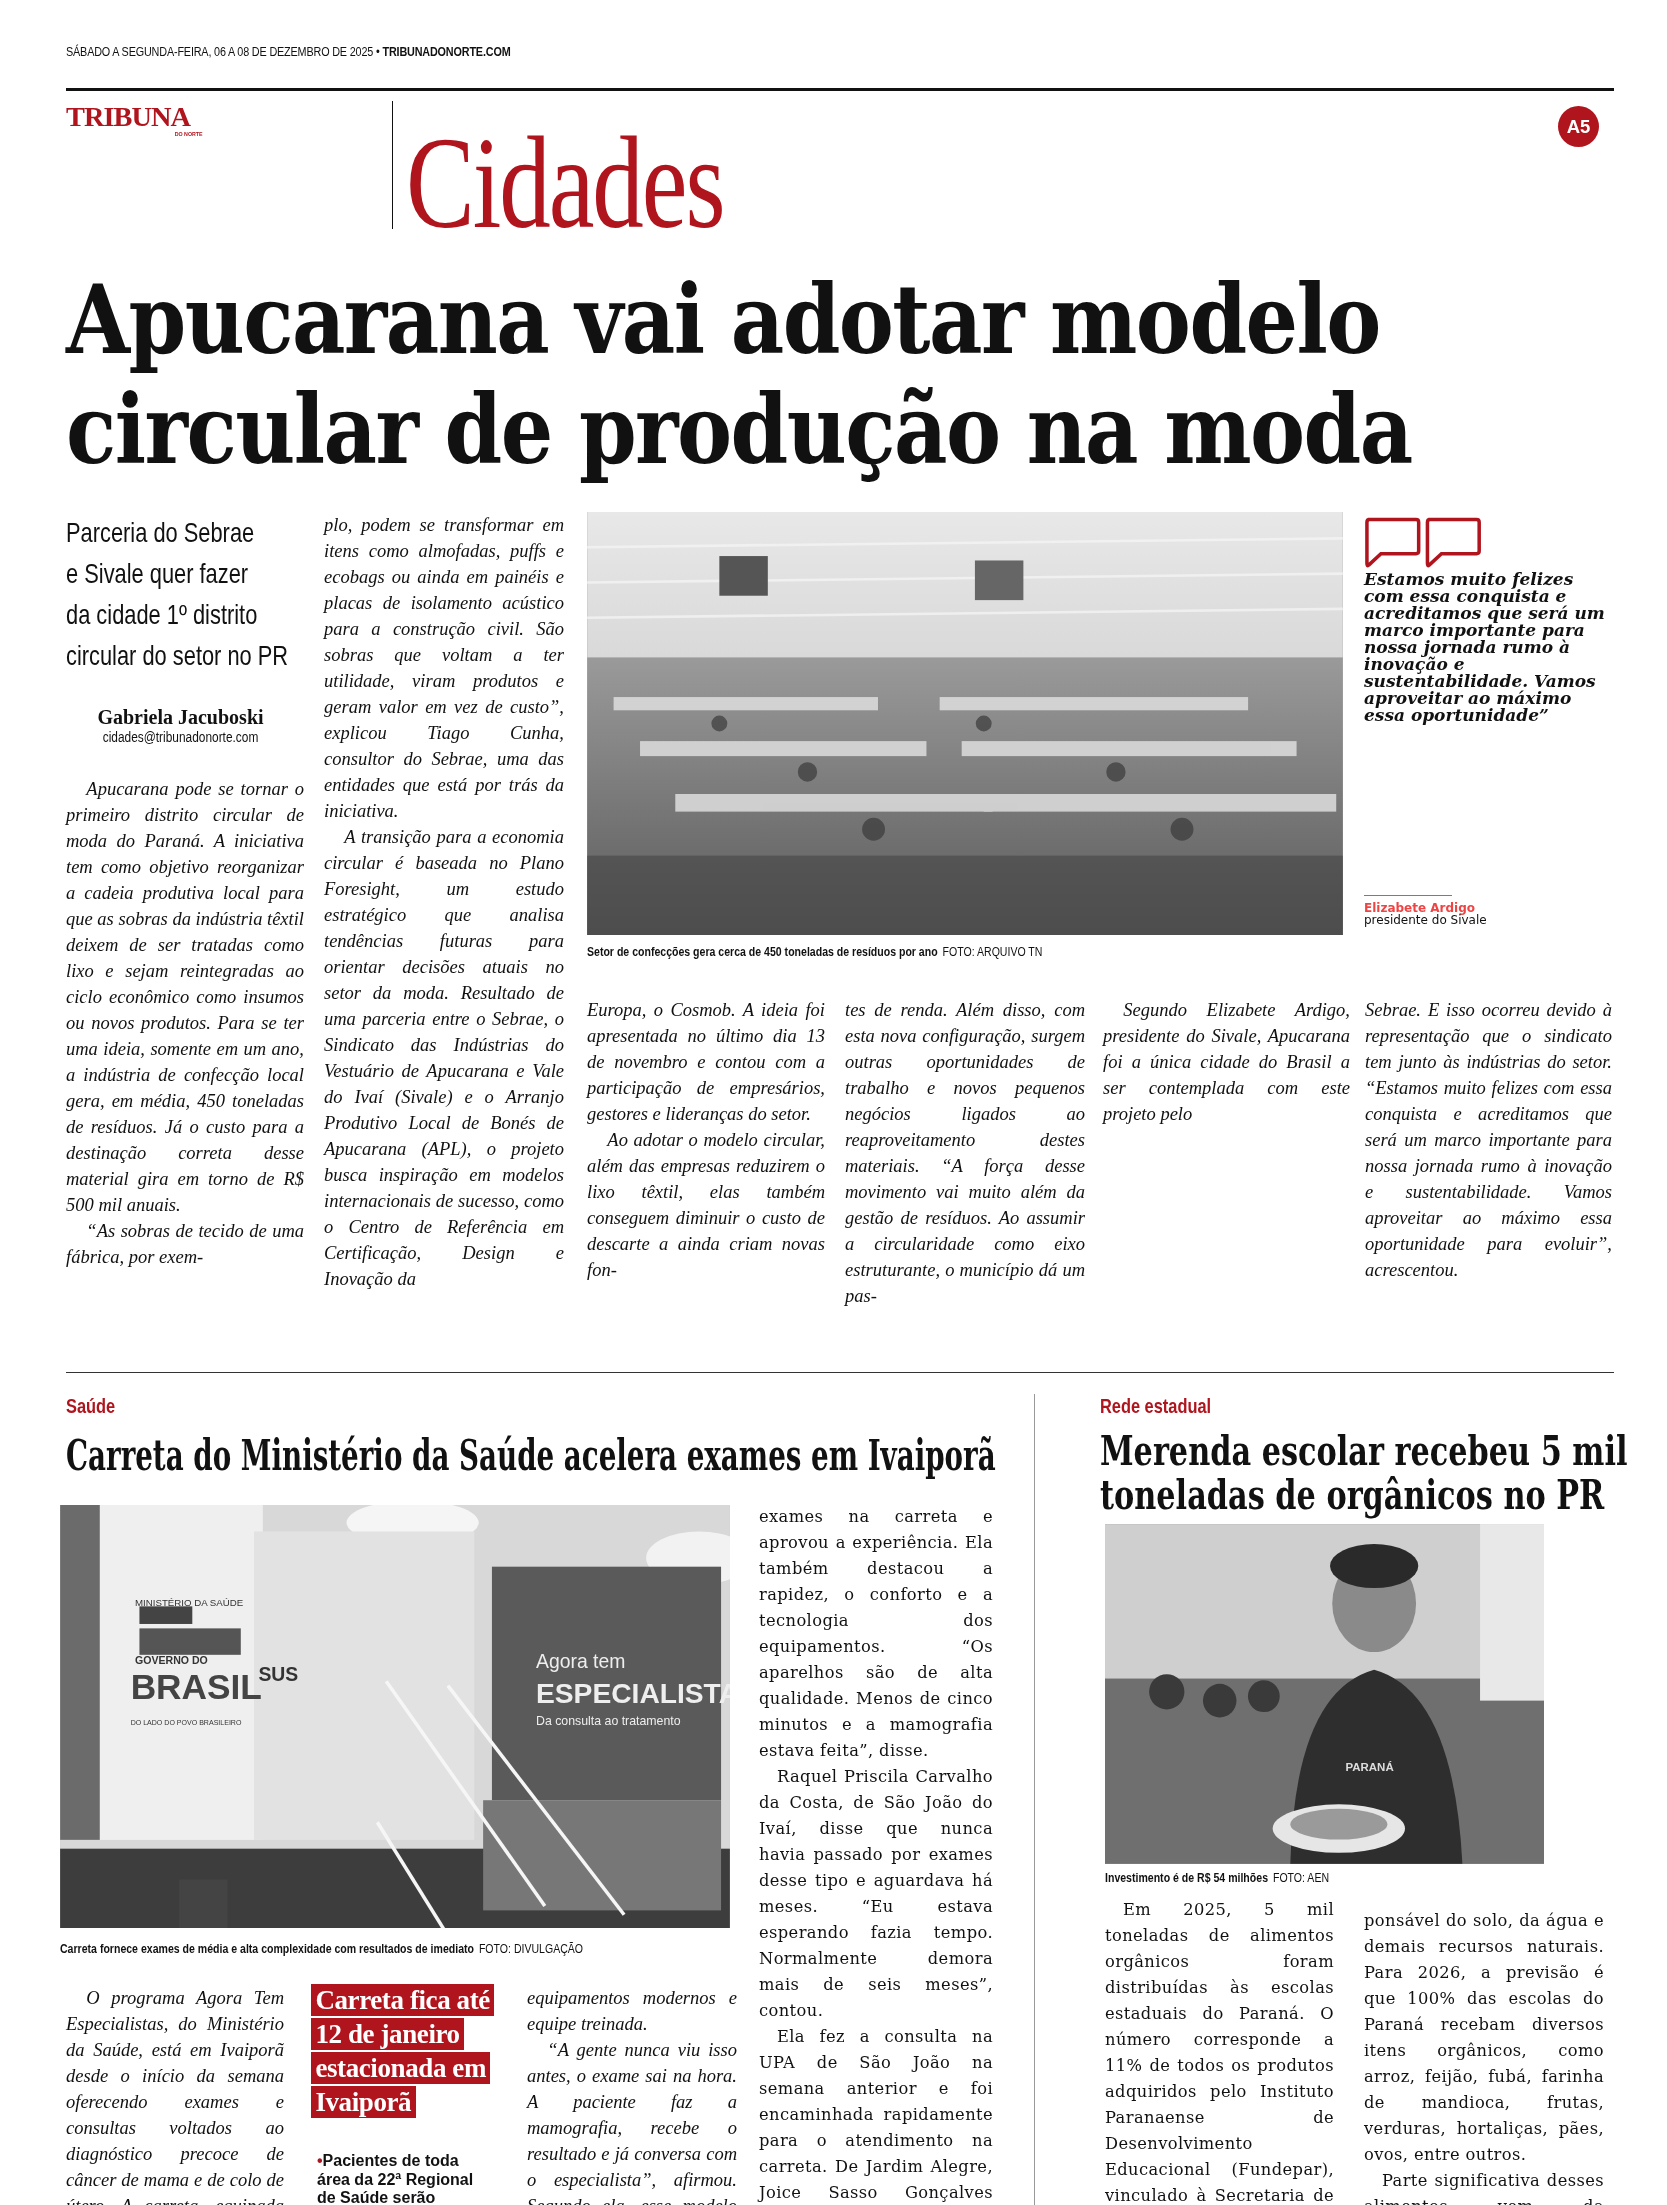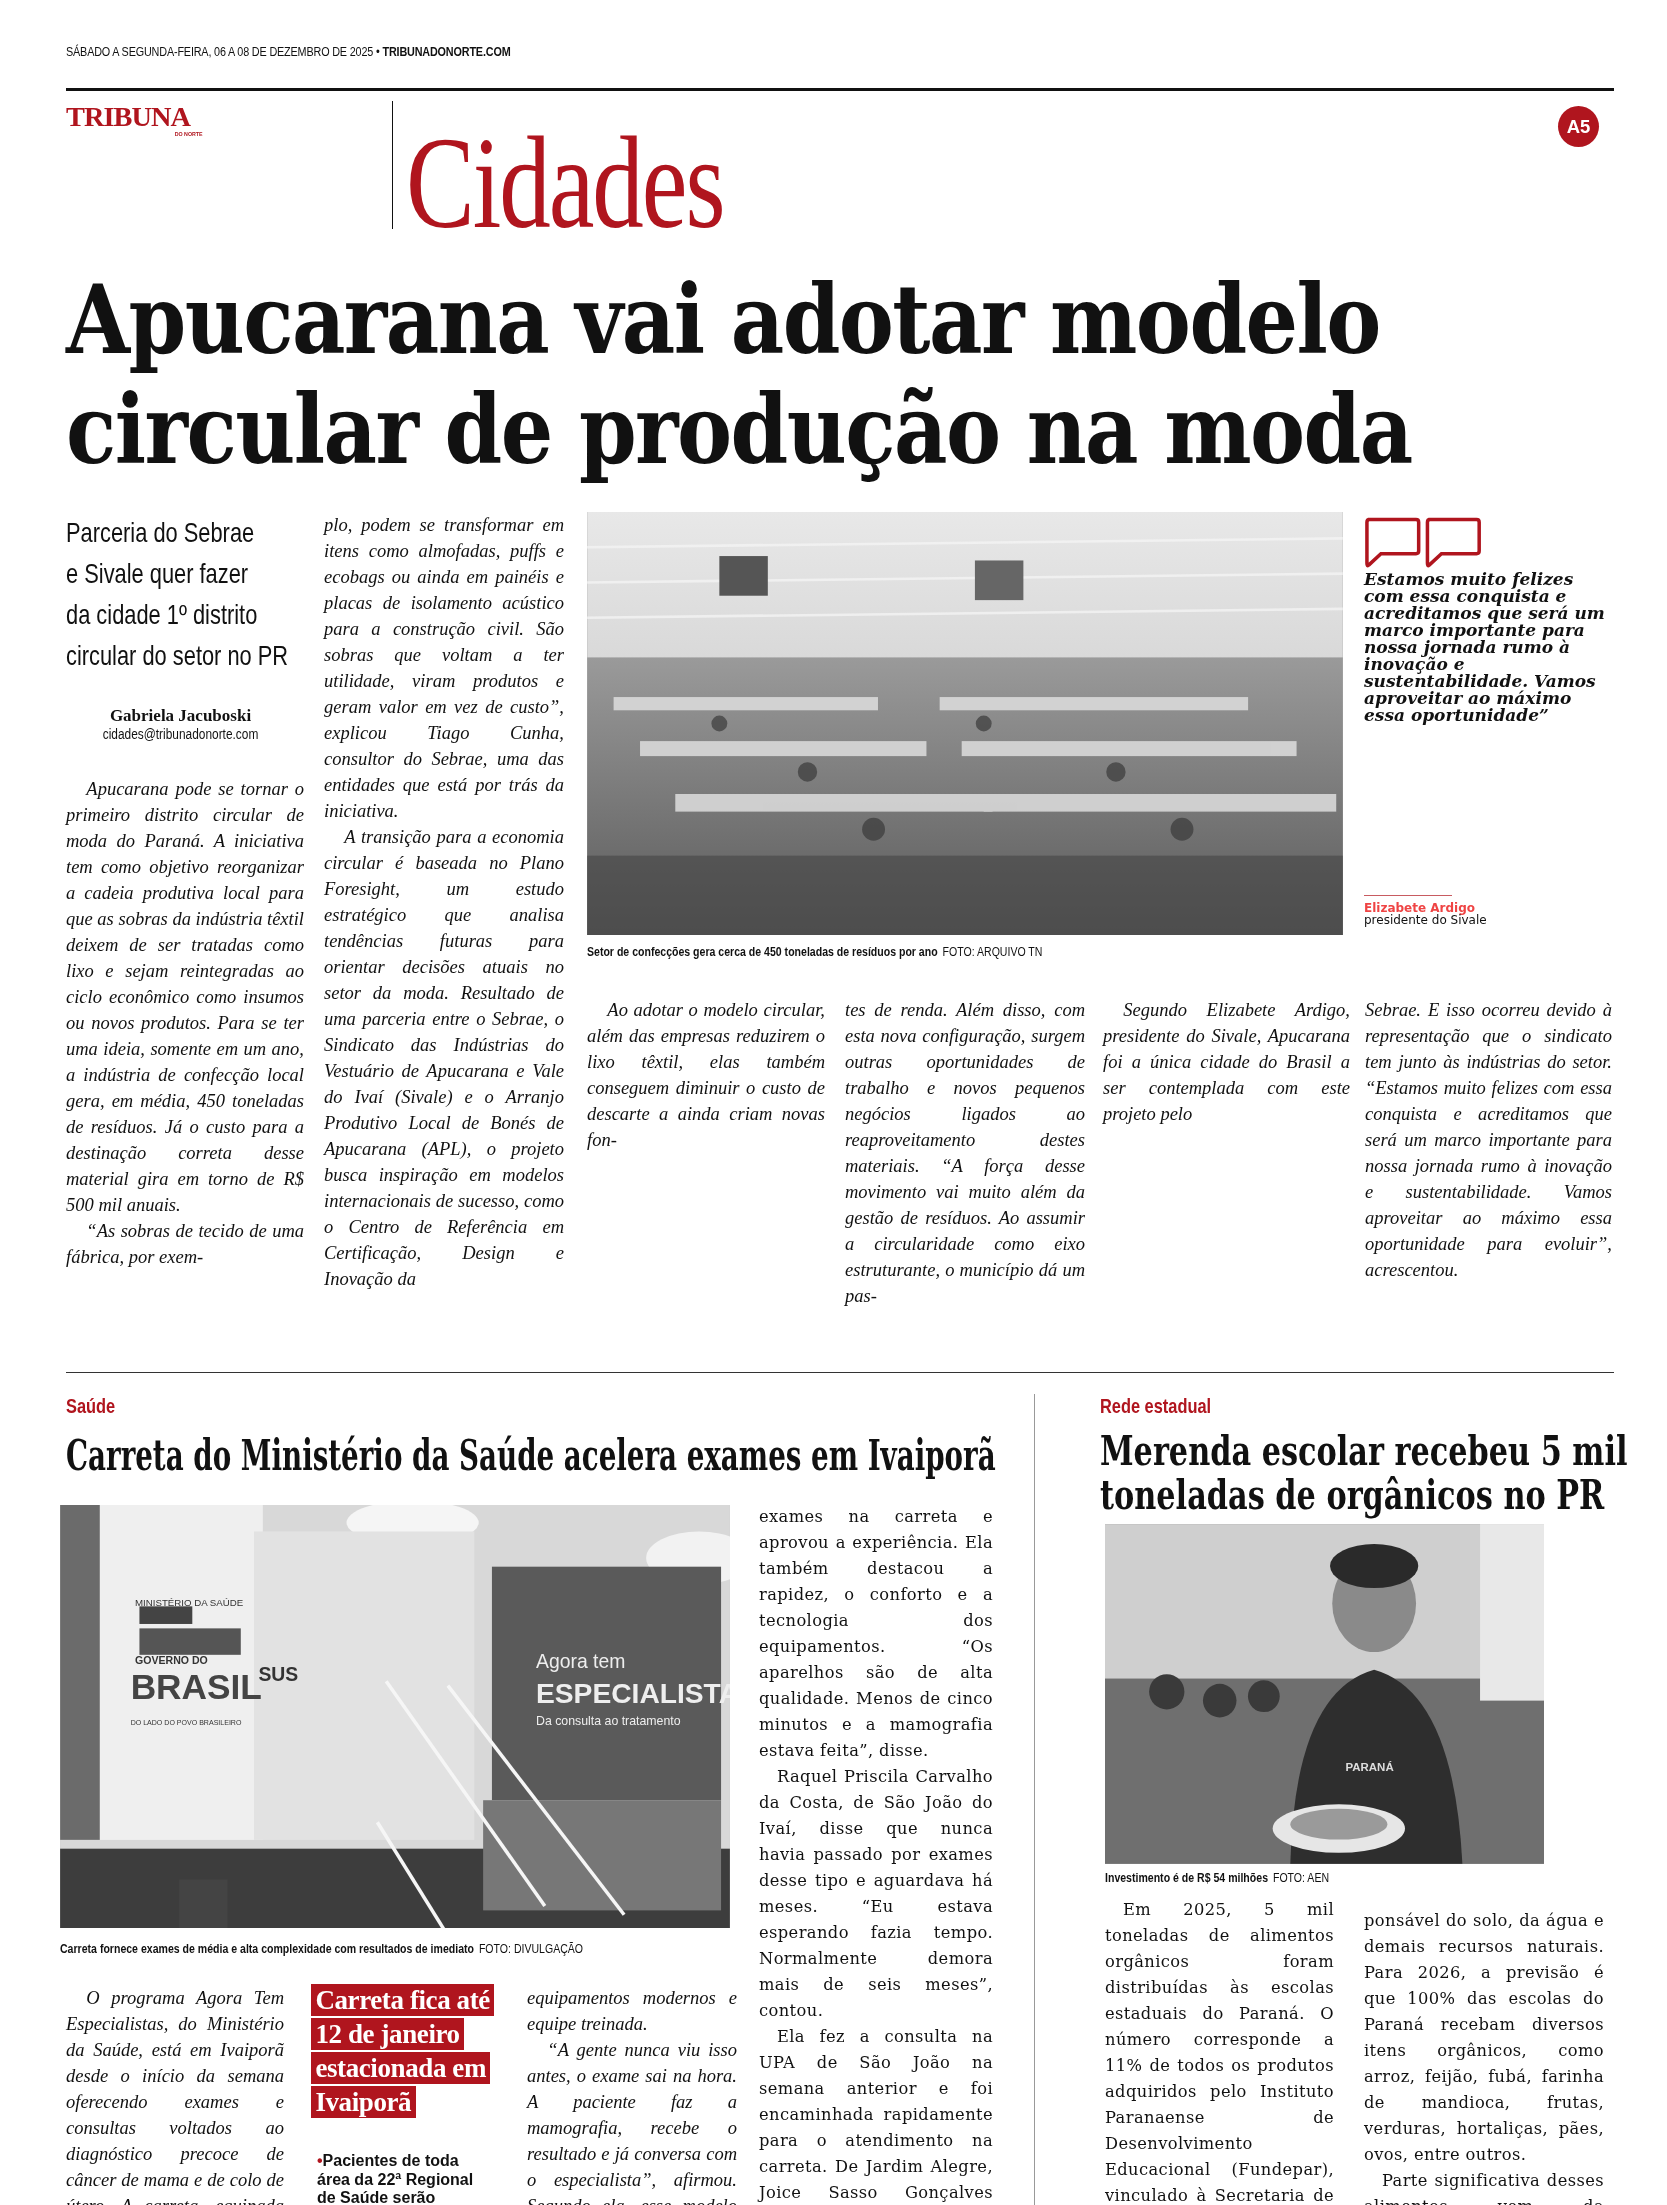--- a/index.html
+++ b/index.html
@@ -18,21 +18,21 @@
   .logo .l2 { font-family: "Liberation Sans", sans-serif; font-weight: 700; font-size: 5.3px; color: #b0151e; text-align: right; padding-right: 4.4px; }
   .vbar { left: 392px; top: 101px; width: 1.3px; height: 128px; background: #111; }
   .section-title { left: 406px; top: 119px; font-family: "Liberation Serif", serif; font-size: 132px; line-height: 128px; color: #b0151e; letter-spacing: -2.6px; transform: scaleX(0.78); transform-origin: left top; }
   .page-badge { left: 1558px; top: 106px; width: 41px; height: 41px; border-radius: 50%; background: #b0151e; color: #fff; font-family: "Liberation Sans", sans-serif; font-weight: 700; font-size: 18.5px; display: flex; align-items: center; justify-content: center; }
 
   .headline { left: 66px; top: 265px; width: 1561px; font-family: "DejaVu Serif", serif; font-weight: 700; font-size: 96px; line-height: 110px; letter-spacing: -1.8px; transform: scaleX(0.86); transform-origin: left top; white-space: nowrap; }
 
   
   .deck { left: 66px; top: 512px; width: 238px; font-family: "Liberation Sans", sans-serif; font-size: 28px; line-height: 41px; transform: scaleX(0.78); transform-origin: left top; white-space: nowrap; }
   .byline { left: 66px; top: 706px; width: 229px; text-align: center; }
-  .byline .name { font-family: "Liberation Serif", serif; font-weight: 700; font-size: 17px; }
+  .byline .name { font-family: "Liberation Serif", serif; font-weight: 700; font-size: 20px; }
   .byline .email { font-family: "Liberation Sans", sans-serif; font-size: 14px; transform: scaleX(0.85); }
 
   
   .col { position: absolute; font-family: "Liberation Serif", serif; font-size: 18.5px; line-height: 26px; text-align: justify; hyphens: manual; }
   .col p { text-indent: 1.1em; }
   .col p.noindent { text-indent: 0; }
   .colA { font-size: 18.5px; line-height: 26px; font-style: italic; }
   .colS { font-family: "DejaVu Serif", serif; font-size: 16.3px; line-height: 26px; letter-spacing: 0.4px; }
 
   
@@ -142,20 +142,21 @@
         <circle cx="1350" cy="720" r="26"></circle>
     </g>
     <rect x="0" y="780" width="1715" height="180" fill="#444" opacity="0.6"></rect>
   </svg>
 </div>
 <div class="caption" style="left:587px; top:944px;">
   <b>Setor de confecções gera cerca de 450 toneladas de resíduos por ano</b><span class="credit">FOTO: ARQUIVO TN</span>
 </div>
 
 <div class="col colA" style="left:587px; top:997px; width:238px;">
+  <p class="noindent">Europa, o Cosmob. A ideia foi apresentada no último dia 13 de novembro e contou com a participação de empresários, gestores e lideranças do setor.</p>
   <p>Ao adotar o modelo circular, além das empresas reduzirem o lixo têxtil, elas também conseguem diminuir o custo de descarte a ainda criam novas fon-</p>
 </div>
 <div class="col colA" style="left:845px; top:997px; width:240px;">
   <p class="noindent">tes de renda. Além disso, com esta nova configuração, surgem outras oportunidades de trabalho e novos pequenos negócios ligados ao reaproveitamento destes materiais. “A força desse movimento vai muito além da gestão de resíduos. Ao assumir a circularidade como eixo estruturante, o município dá um pas-</p>
 </div>
 <div class="col colA" style="left:1103px; top:997px; width:247px;">
   <p>Segundo Elizabete Ardigo, presidente do Sivale, Apucarana foi a única cidade do Brasil a ser contemplada com este projeto pelo</p>
 </div>
 <div class="col colA" style="left:1365px; top:997px; width:247px;">
   <p class="noindent">Sebrae. E isso ocorreu devido à representação que o sindicato tem junto às indústrias do setor. “Estamos muito felizes com essa conquista e acreditamos que será um marco importante para nossa jornada rumo à inovação e sustentabilidade. Vamos aproveitar ao máximo essa oportunidade para evoluir”, acrescentou.</p>

